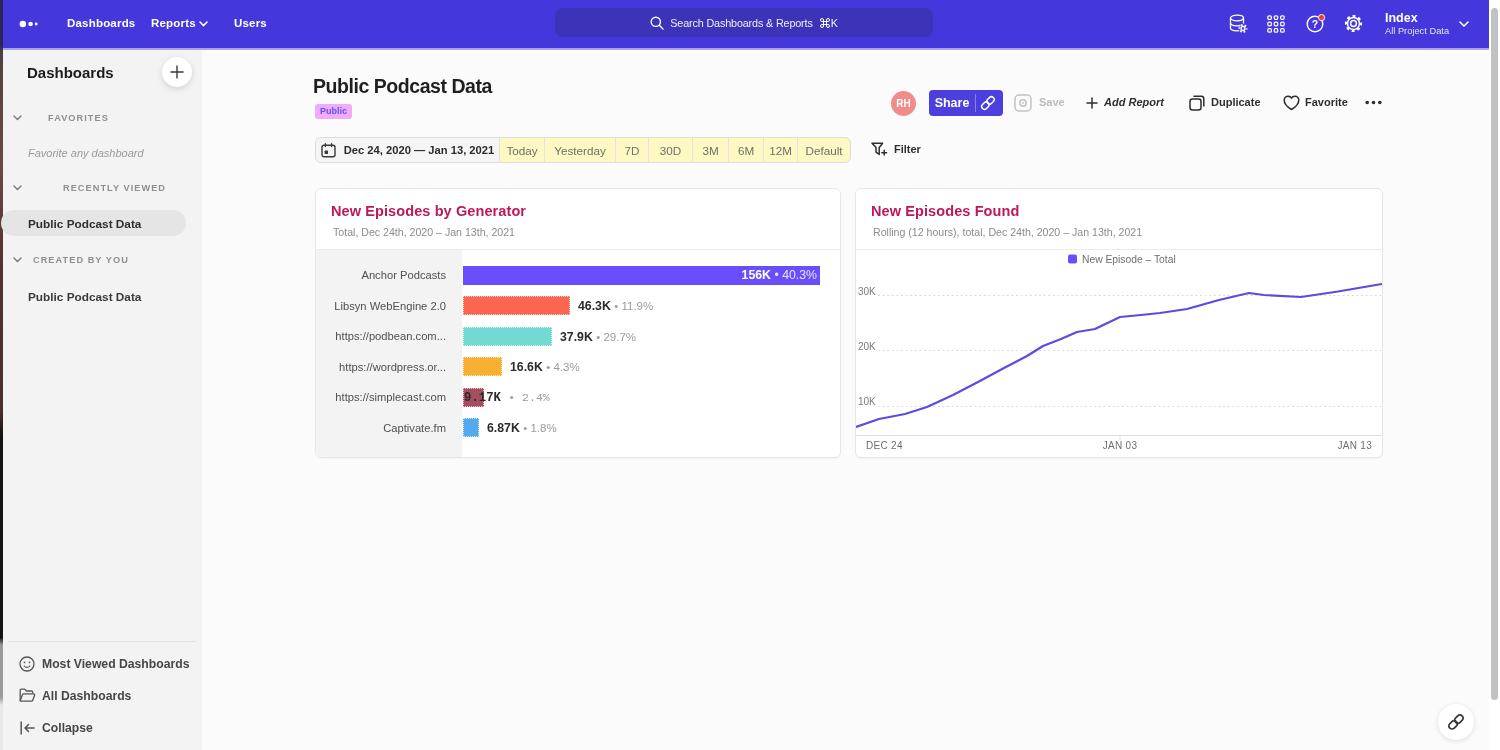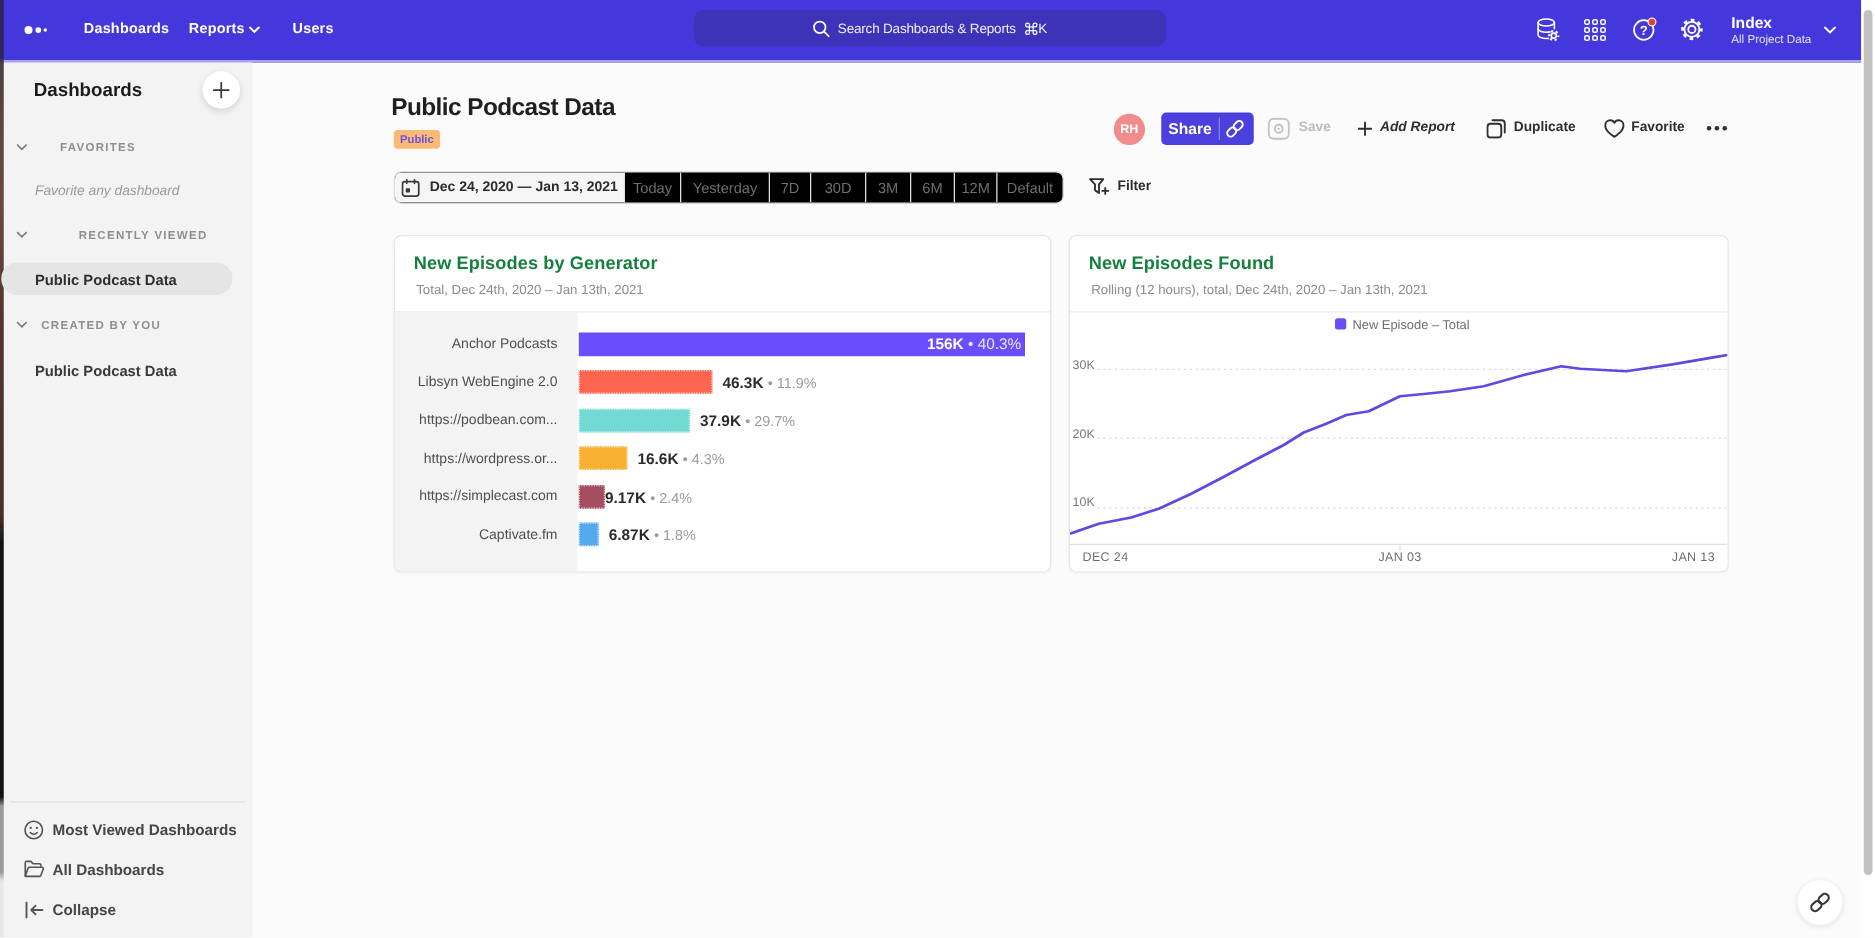--- a/index.html
+++ b/index.html
@@ -15,25 +15,25 @@
 #scrollthumb { left:1491px; top:8px; width:7px; height:692px; background:#c2c2c2; border-radius:4px; }
 
 
 #sidebar { left:0; top:50px; width:202px; height:700px; background:#f3f3f3; }
 #leftstrip { left:0; top:0; width:3px; height:750px; background:linear-gradient(#2c2658 0%, #2c2658 6%, #4a4442 7%, #5d4540 13%, #6a4a42 22%, #53332f 35%, #49302c 55%, #131313 58%, #131313 85%, #9a9a9a 86%, #9a9a9a 93%, #e8e8e8 94%); }
 .sect { position:absolute; color:#8f8f8f; font-size:9.2px; font-weight:700; letter-spacing:1.05px; }
 .chev { position:absolute; }
 
 
 .card { position:absolute; background:#fff; border:1px solid #e7e7e7; border-radius:6px; box-shadow:0 1px 2px rgba(0,0,0,.03); }
-.ctitle { position:absolute; font-size:14.5px; font-weight:700; color:#15803d; letter-spacing:.1px; }
+.ctitle { position:absolute; font-size:14.5px; font-weight:700; color:#be185d; letter-spacing:.1px; }
 .csub { position:absolute; font-size:10.6px; color:#8b8b8b; }
 
 
-#datebar { left:315px; top:137px; width:536px; height:26px; background:#000000; border:1px solid #dcdcdc; border-radius:6px; display:flex; align-items:stretch; overflow:hidden; }
+#datebar { left:315px; top:137px; width:536px; height:26px; background:#fef9c3; border:1px solid #dcdcdc; border-radius:6px; display:flex; align-items:stretch; overflow:hidden; }
 #datebar .seg { border-right:1px solid #e3e3e3; display:flex; align-items:center; justify-content:center; color:#6e6e6e; font-size:11.7px; }
 #datebar .seg:last-child { border-right:none; }
 
 .btnlbl { position:absolute; font-size:11px; font-weight:700; color:#2e2e2e; }
 
 
 .bar { position:absolute; height:19px; }
 .blbl { position:absolute; width:130px; text-align:right; font-size:11.2px; color:#4f4f4f; }
 .bval { position:absolute; font-size:12.3px; font-weight:700; color:#2b2b2b; white-space:nowrap; }
 .bval .pct { font-weight:400; color:#9b9b9b; font-size:11.5px; }
@@ -144,21 +144,21 @@
   <path d="M1.2 12.8l2.3-6.3c.15-.4.55-.7 1-.7h10.1c.75 0 1.25.75 1 1.45l-1.9 5.1c-.15.45-.55.75-1 .75H1.2z" stroke="#555" stroke-width="1.3" fill="none" stroke-linejoin="round"></path>
 </svg>
 <div class="abs" style="left:42px;top:689px;font-size:12.2px;font-weight:700;color:#464646;">All Dashboards</div>
 <svg class="abs" style="left:20px;top:721px;" width="15" height="14" viewBox="0 0 15 14">
   <path d="M1.2 1v12" stroke="#555" stroke-width="1.5" stroke-linecap="round"></path>
   <path d="M14 7H5M8.5 3.5L5 7l3.5 3.5" stroke="#555" stroke-width="1.5" fill="none" stroke-linecap="round" stroke-linejoin="round"></path>
 </svg>
 <div class="abs" style="left:42px;top:721px;font-size:12.2px;font-weight:700;color:#464646;">Collapse</div>
 
 <div class="abs" style="left:313px;top:75px;font-size:19.5px;font-weight:700;color:#1f1f1f;letter-spacing:-0.45px;">Public Podcast Data</div>
-<div class="abs" style="left:315px;top:104px;height:15px;padding:0 5px;background:#fdba74;border-radius:3px;color:#6553e6;font-size:9px;font-weight:600;line-height:15px;">Public</div>
+<div class="abs" style="left:315px;top:104px;height:15px;padding:0 5px;background:#f0abfc;border-radius:3px;color:#6553e6;font-size:9px;font-weight:600;line-height:15px;">Public</div>
 
 <div class="abs" style="left:891px;top:91px;width:25px;height:25px;border-radius:50%;background:#f28c8c;color:#fff;font-size:10px;font-weight:700;text-align:center;line-height:25px;">RH</div>
 <div class="abs" style="left:929px;top:90px;width:74px;height:26px;background:#4b40dd;border-radius:4px;"></div>
 <div class="abs" style="left:929px;top:90px;width:46px;height:26px;color:#fff;font-size:12.5px;font-weight:700;text-align:center;line-height:26px;">Share</div>
 <div class="abs" style="left:975px;top:94px;width:1px;height:18px;background:rgba(255,255,255,.35);"></div>
 <svg class="abs" style="left:980px;top:95px;" width="16" height="16" viewBox="0 0 16 16">
   <g transform="rotate(-45 8 8)" stroke="#fff" stroke-width="1.5" fill="none">
     <rect x="0.3" y="5.2" width="8" height="5.6" rx="2.8"></rect>
     <rect x="7.6" y="5.2" width="8" height="5.6" rx="2.8"></rect>
   </g>
@@ -228,21 +228,21 @@
 <div class="bar" style="left:463px;top:266px;width:357px;background:#6a4efc;"></div>
 <div class="abs" style="right:688px;"></div>
 <div class="abs" style="left:463px;top:266px;width:354px;height:19px;text-align:right;line-height:19px;font-size:12.3px;color:#fff;"><b>156K</b> <span style="color:rgba(255,255,255,.85);">• 40.3%</span></div>
 <div class="bar" style="left:463px;top:296px;width:107px;background:#fc6650;border:1px dotted rgba(255,255,255,.7);"></div>
 <div class="bval" style="left:578px;top:299px;">46.3K <span class="pct">• 11.9%</span></div>
 <div class="bar" style="left:463px;top:327px;width:89px;background:#72dad2;border:1px dotted rgba(255,255,255,.7);"></div>
 <div class="bval" style="left:560px;top:330px;">37.9K <span class="pct">• 29.7%</span></div>
 <div class="bar" style="left:463px;top:357px;width:39px;background:#f8b033;border:1px dotted rgba(255,255,255,.7);"></div>
 <div class="bval" style="left:510px;top:360px;">16.6K <span class="pct">• 4.3%</span></div>
 <div class="bar" style="left:463px;top:388px;width:21px;background:#a54e60;border:1px dotted rgba(255,255,255,.7);"></div>
-<div class="bval" style="left:484px;top:391px;">9.17K <span class="pct">• 2.4%</span></div>
+<div class="bval" style="left:464px;top:391px;font-family:Liberation Mono, monospace;">9.17K <span class="pct">• 2.4%</span></div>
 <div class="bar" style="left:463px;top:418px;width:16px;background:#55aaee;border:1px dotted rgba(255,255,255,.7);"></div>
 <div class="bval" style="left:487px;top:421px;">6.87K <span class="pct">• 1.8%</span></div>
 
 <div class="card" style="left:855px;top:188px;width:528px;height:270px;"></div>
 <div class="ctitle" style="left:871px;top:203px;">New Episodes Found</div>
 <div class="csub" style="left:873px;top:226px;">Rolling (12 hours), total, Dec 24th, 2020 – Jan 13th, 2021</div>
 <div class="abs" style="left:856px;top:249px;width:526px;height:1px;background:#ececec;"></div>
 
 <svg class="abs" style="left:856px;top:250px;" width="526" height="207" viewBox="0 0 526 207">
   <rect x="212" y="4.5" width="9" height="9" rx="2" fill="#6a4efc"></rect>

